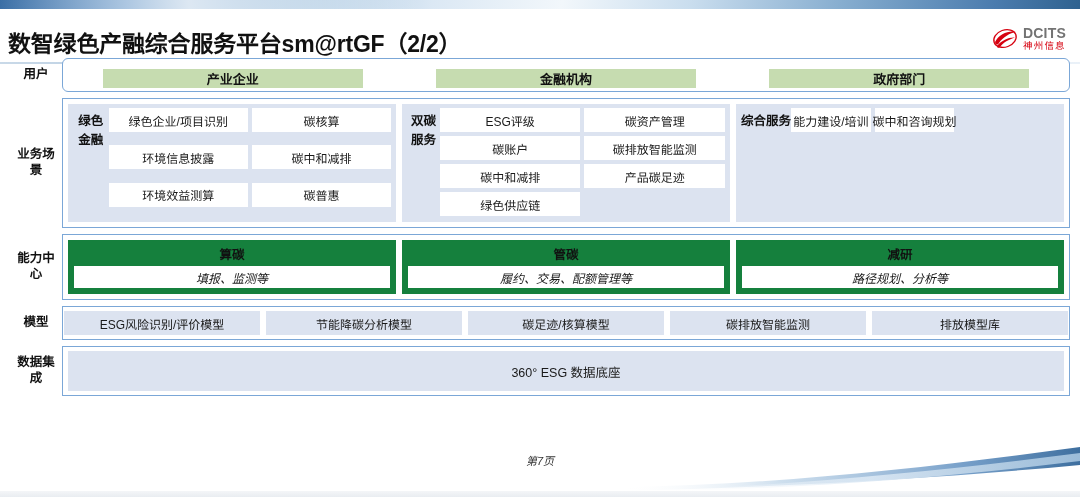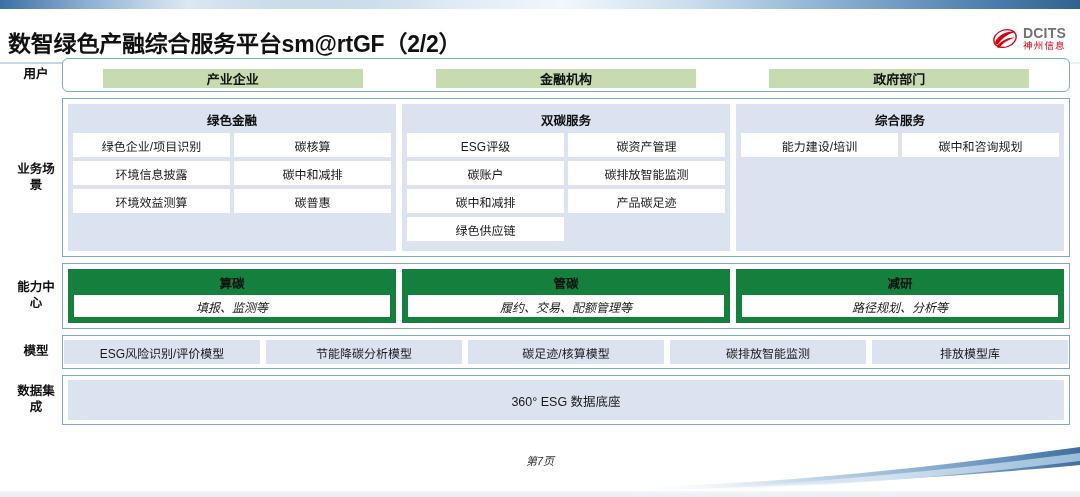--- a/index.html
+++ b/index.html
@@ -154,21 +154,21 @@
     display: flex;
     gap: 6px;
     padding: 5px;
   }
   .panel {
     flex: 1;
     background: #dce3f0;
     padding: 4px 5px 6px 5px;
     box-sizing: border-box;
     display: flex;
-    flex-direction: column;
+    flex-direction: row;
   }
   .panel-title {
     text-align: center;
     font-size: 12.5px;
     font-weight: bold;
     color: #111111;
     padding: 2px 0 4px 0;
   }
   .tile-grid {
     display: flex;

